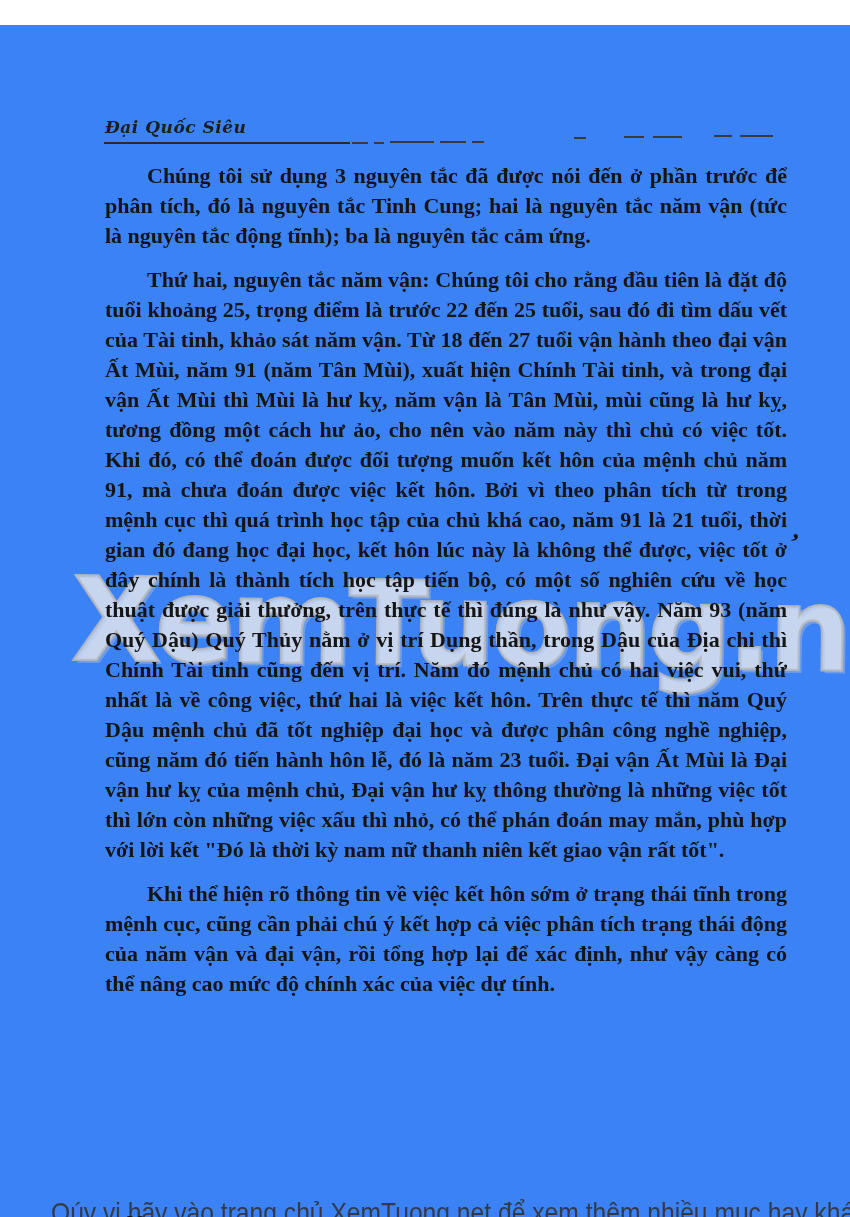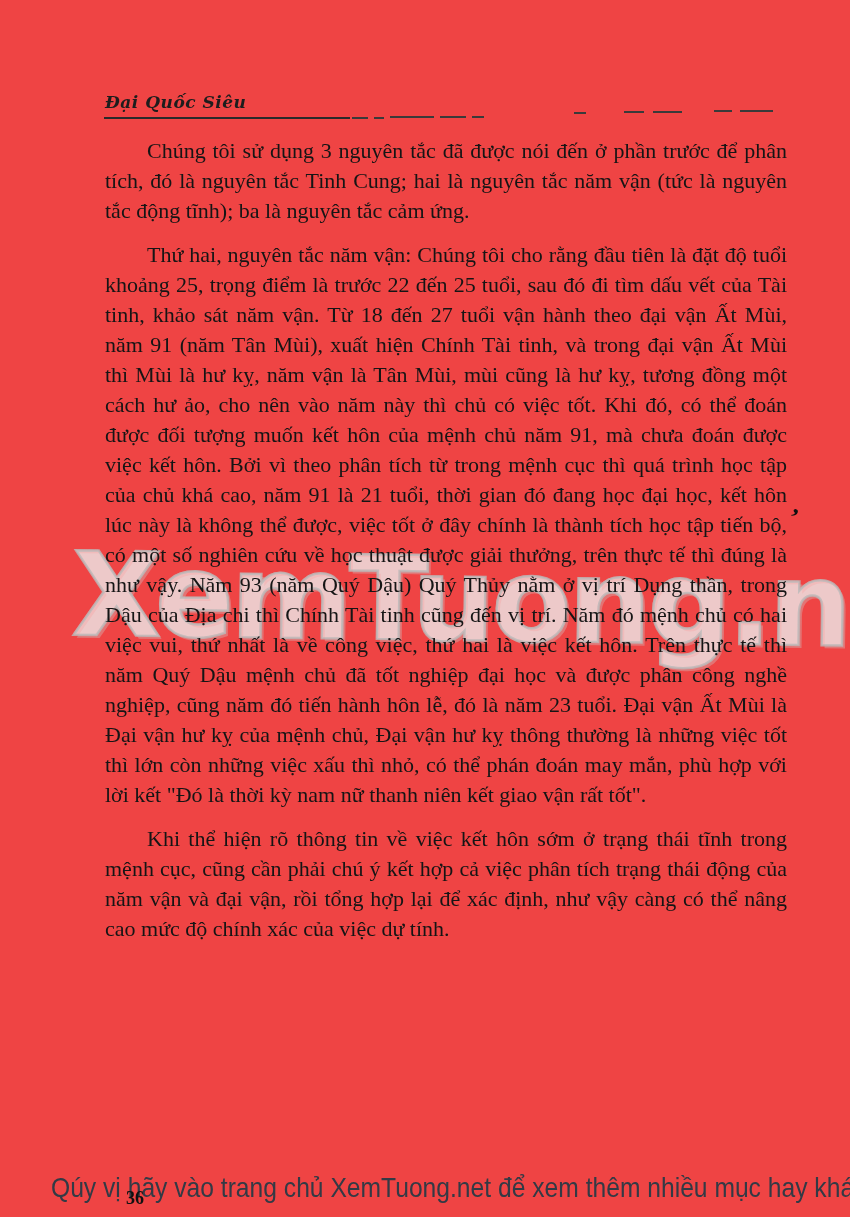--- a/index.html
+++ b/index.html
@@ -5,21 +5,22 @@
   html,body{margin:0;padding:0;}
   body{
     width:850px;height:1217px;
     background:#ffffff;
     position:relative;
     overflow:hidden;
     font-family:"Liberation Serif", serif;
   }
   .page{
     position:absolute;inset:0;
-    background:#ef4444;
+    background:#3b82f6;
+    margin-top:25px;
   }
   
   .running-header{
     position:absolute;left:105px;top:92px;
     font-family:"DejaVu Serif", serif;
     font-style:italic;font-weight:bold;
     font-size:17px;color:#1d1d1d;
     letter-spacing:0.5px;
     z-index:3;
   }
@@ -30,21 +31,21 @@
   .dash{position:absolute;height:2px;background:#3a3a3a;z-index:3;}
   
   .body-text{
     position:absolute;left:105px;top:136px;width:682px;height:1050px;
     overflow:hidden;
     font-size:22px;line-height:30px;
     color:#151515;
     text-align:justify;
     z-index:2;
   }
-  .body-text p{margin:0;text-indent:42px;}
+  .body-text p{margin:0;text-indent:42px;font-weight:bold;}
   .body-text p.gap{margin-top:14px;}
   
   .watermark{
     position:absolute;left:72px;top:542px;width:760px;
     font-family:"DejaVu Sans", sans-serif;
     font-weight:bold;
     font-size:116px;line-height:116px;
     white-space:nowrap;
     letter-spacing:-3px;
     color:rgba(248,248,248,0.55);

